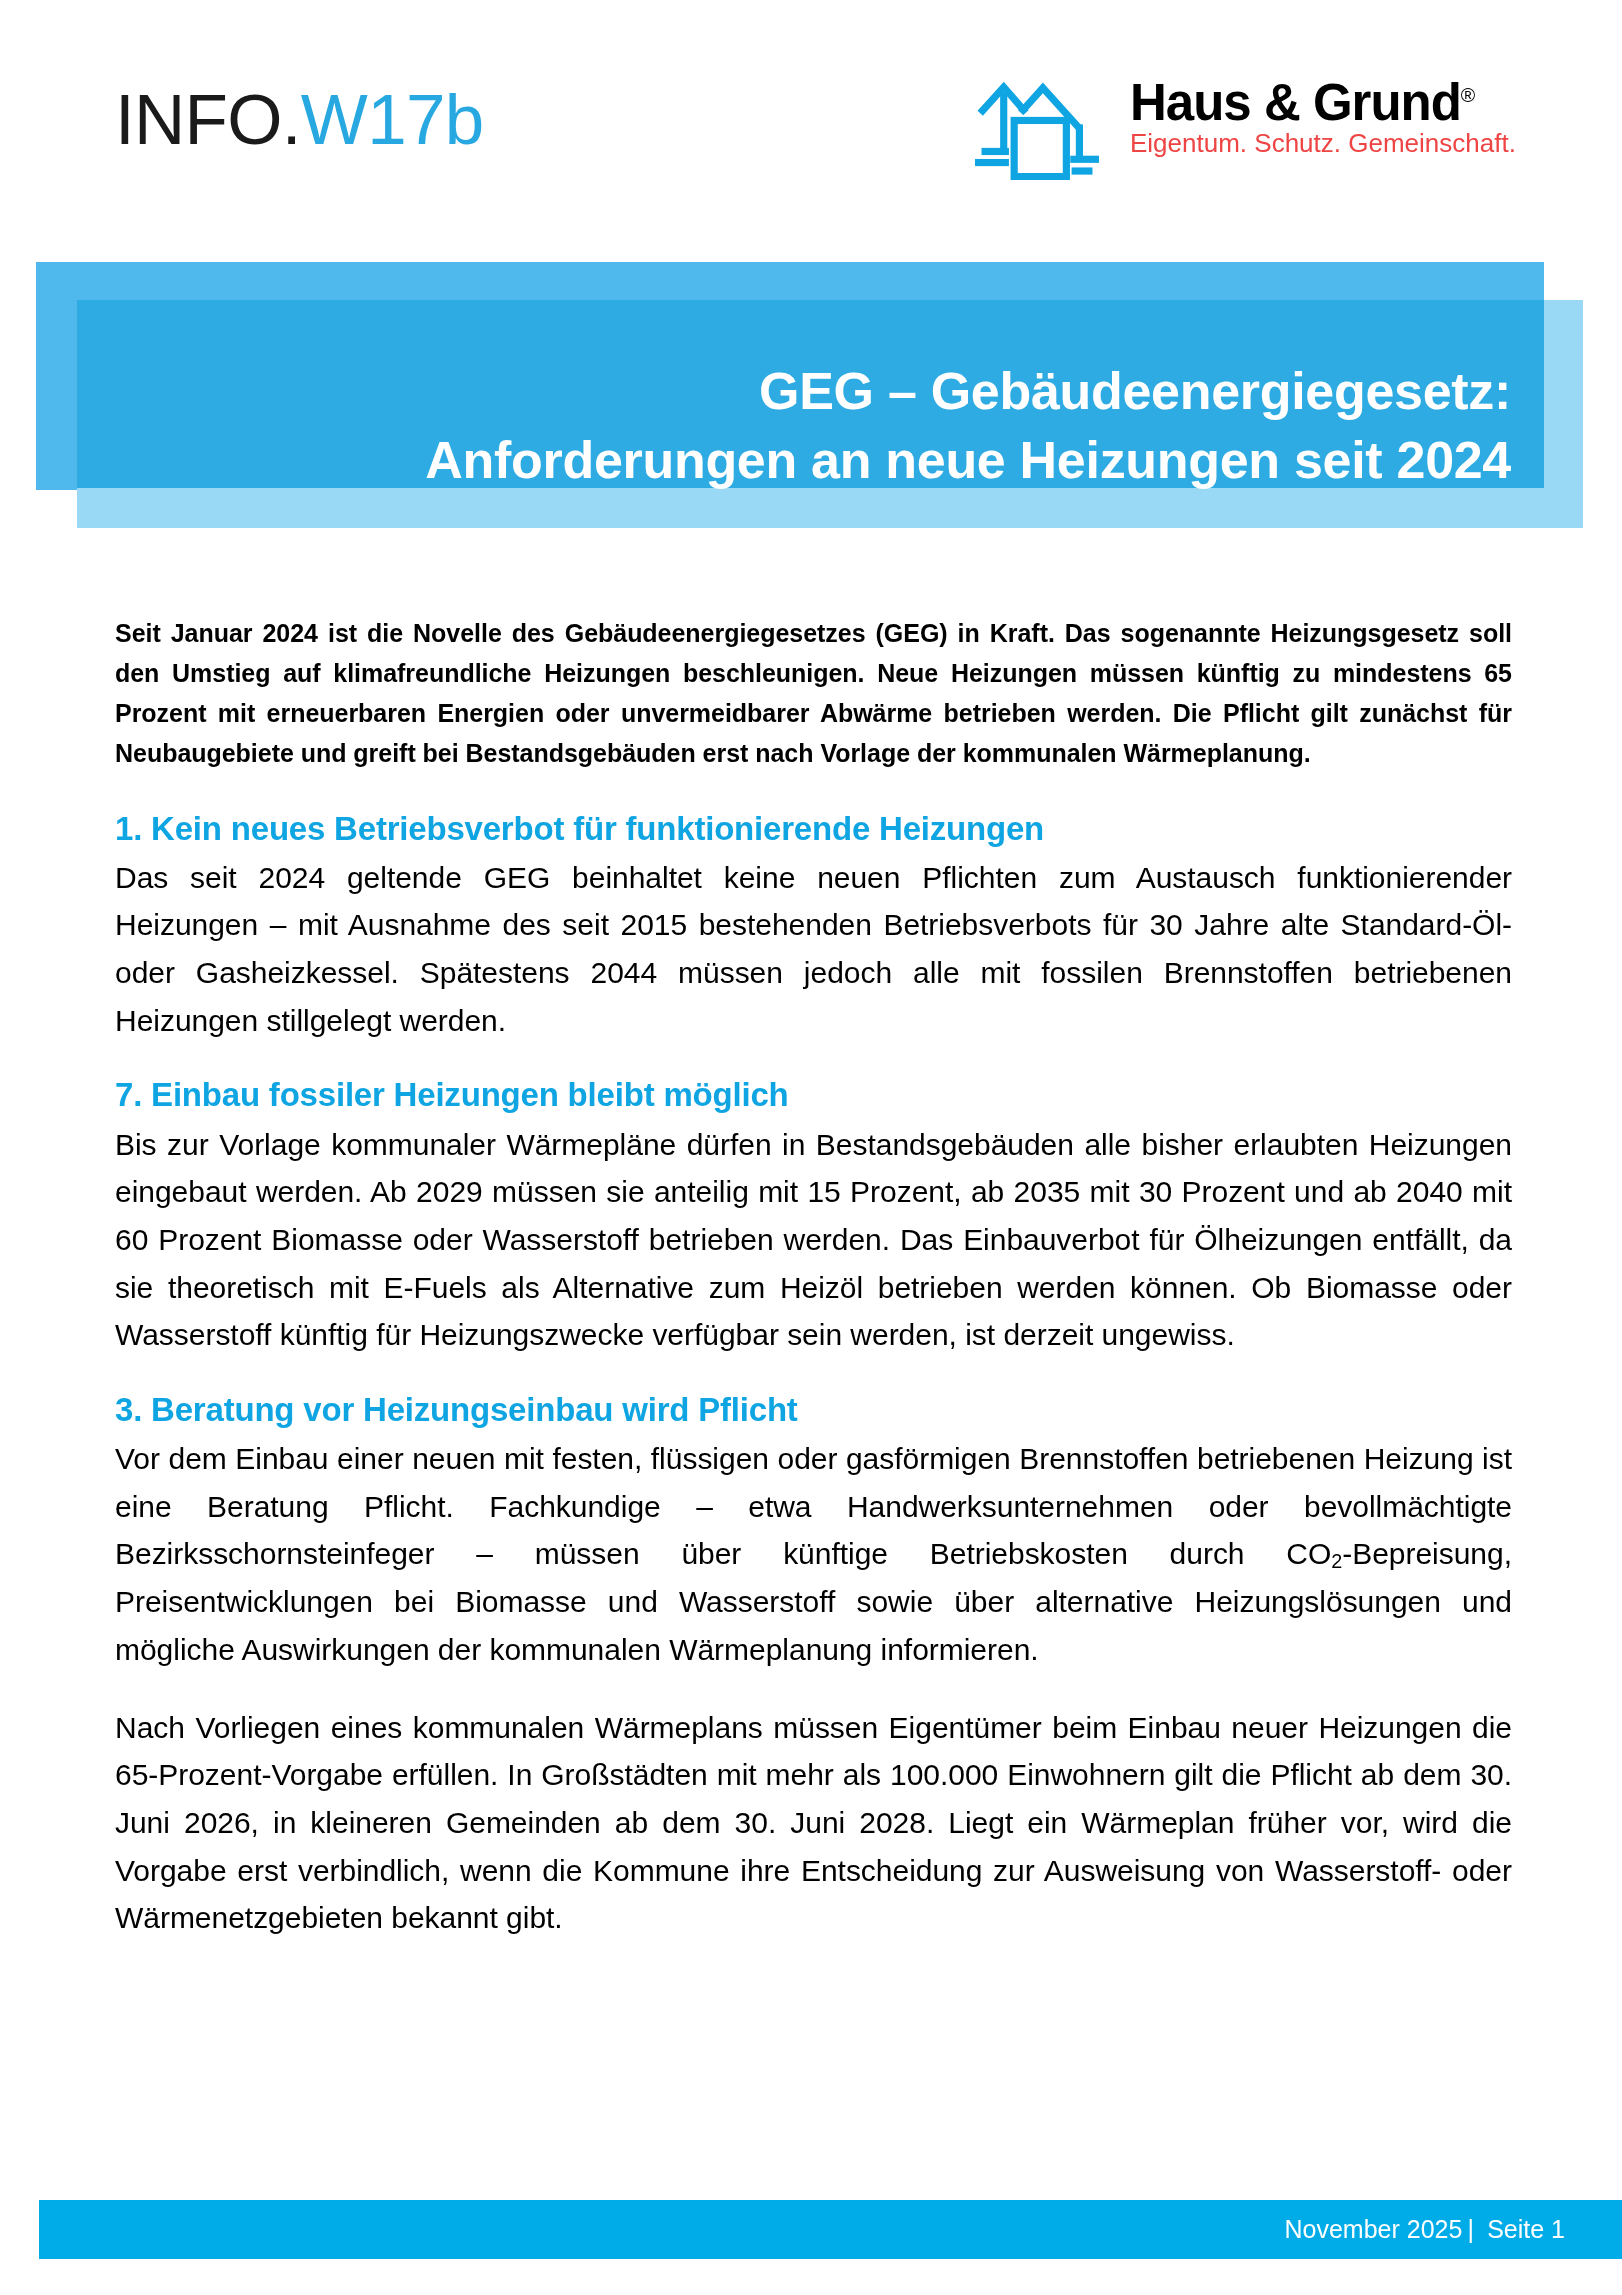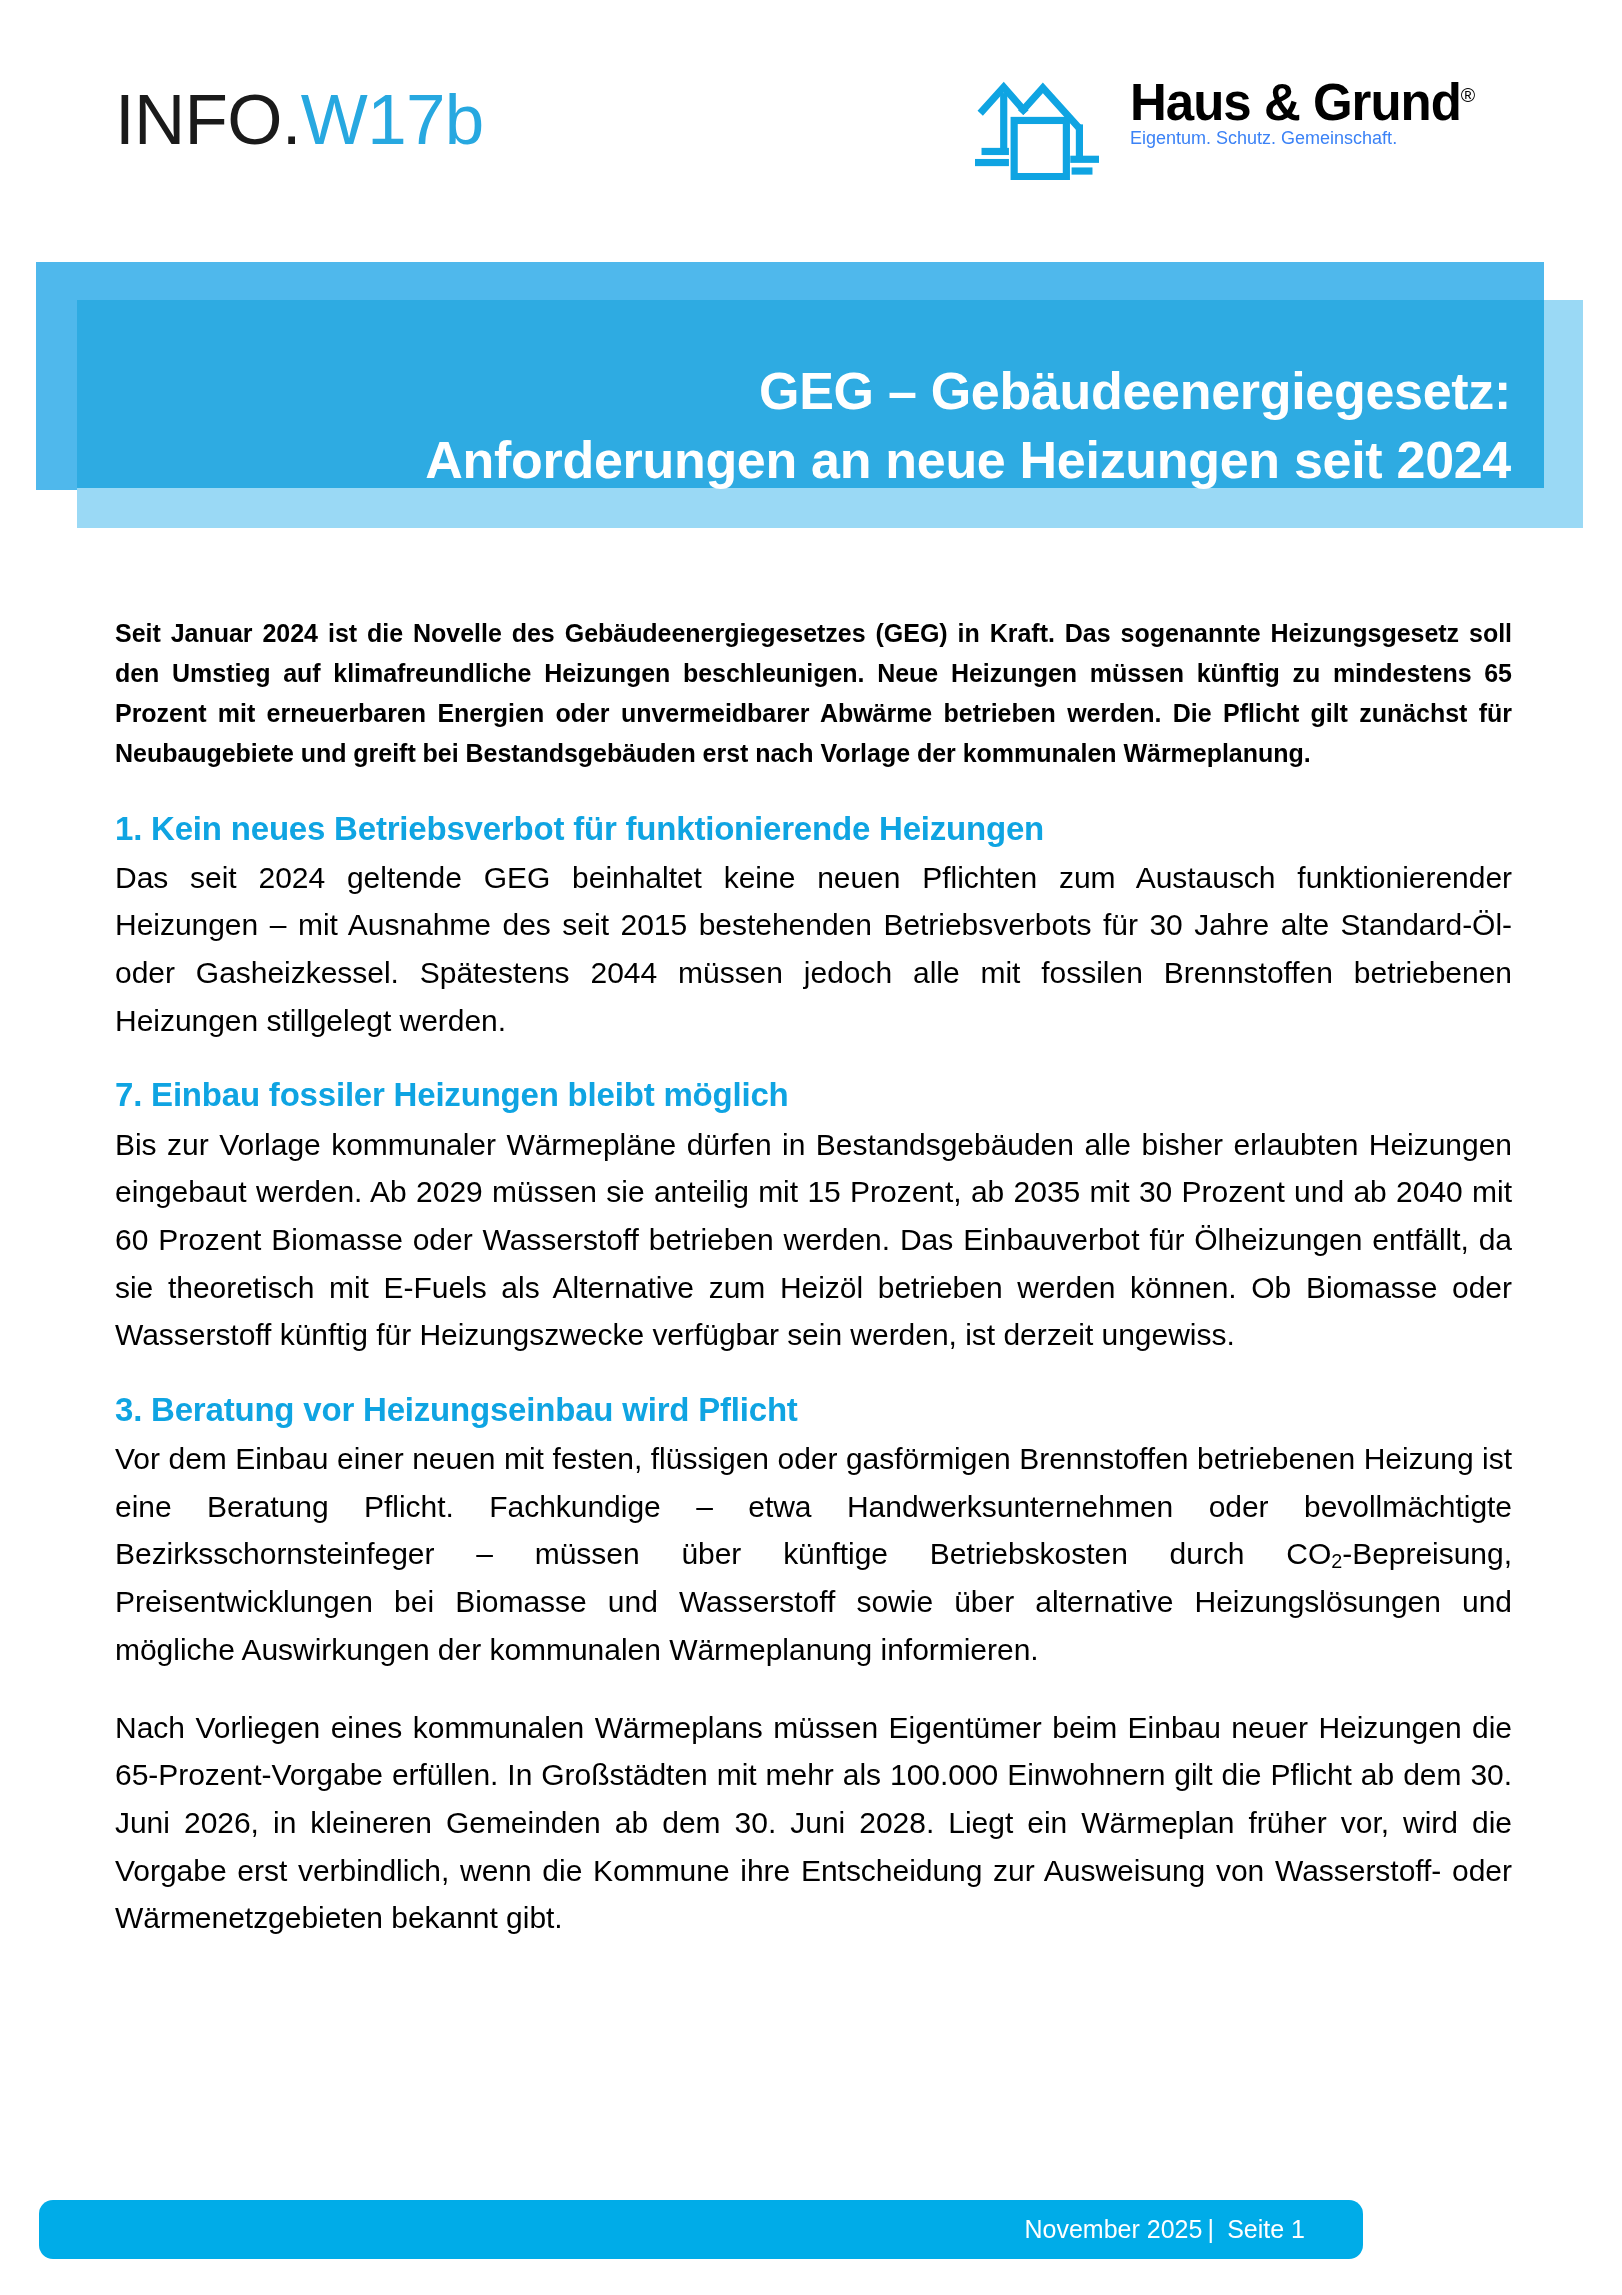--- a/index.html
+++ b/index.html
@@ -60,22 +60,22 @@
     line-height: 1.02;
     letter-spacing: -1px;
     white-space: nowrap;
   }
   #brand-name .reg {
     font-size: 19.6px;
     vertical-align: super;
     font-weight: 400;
   }
   #brand-claim {
-    font-size: 18px;
-    color: #3b82f6;
+    font-size: 26px;
+    color: #ef4444;
     line-height: 1.1;
     margin-top: 6.5px;
     letter-spacing: 0px;
     white-space: nowrap;
   }
 
   
   #title-banner {
     position: absolute;
     left: 0;
@@ -162,24 +162,23 @@
   .section-body sub {
     font-size: 0.66em;
     vertical-align: -0.22em;
   }
 
   
   #page-footer {
     position: absolute;
     left: 39px;
     top: 2200px;
-    width: 1324px;
+    width: 1584px;
     height: 59px;
     background: #00ACE8;
-    border-radius: 14px;
   }
   #footer-meta {
     position: absolute;
     right: 58px;
     top: 0;
     height: 59px;
     display: flex;
     align-items: center;
     gap: 0;
     color: #ffffff;

